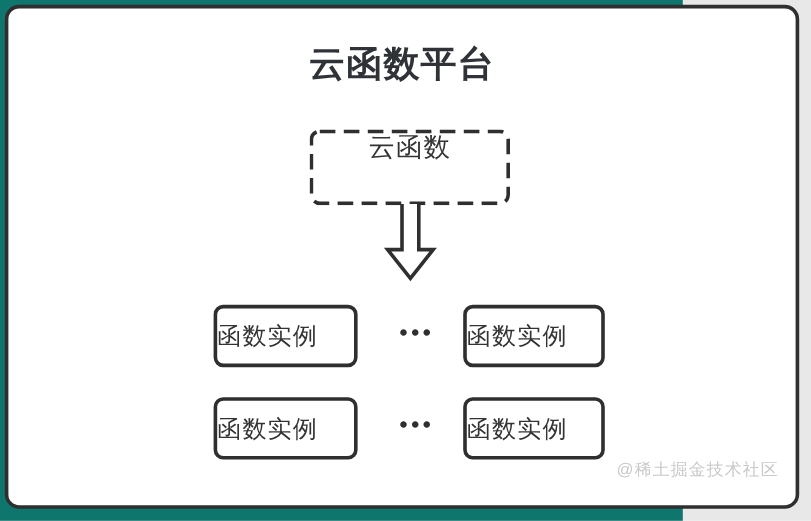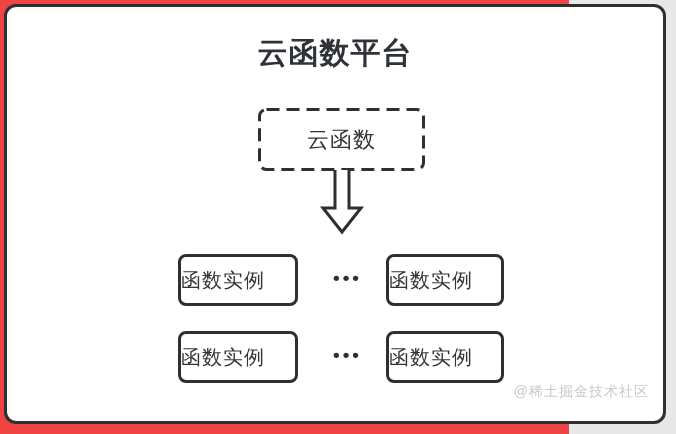--- a/index.html
+++ b/index.html
@@ -2,34 +2,34 @@
 <html><head>
 <meta charset="utf-8">
 <style>
   html,body{margin:0;padding:0;}
   body{
     width:676px;height:434px;
     background:#e8e8e8;
     font-family:"Liberation Sans","DejaVu Sans",sans-serif;
     overflow:hidden;
   }
-  .canvas{position:relative;width:569px;height:434px;background:#ef4444;}
+  .canvas{position:relative;width:569px;height:434px;background:#0f766e;}
   .frame{
     position:absolute;left:4px;top:4px;width:662px;height:420px;
     background:#ffffff;border:3px solid #2f2f2f;border-radius:12px;
     box-sizing:border-box;
   }
   .title{
     position:absolute;left:0;top:26px;width:100%;
     text-align:center;font-size:30px;font-weight:bold;
     color:#2f3338;letter-spacing:1px;
   }
   .dashed-box{
     position:absolute;left:251px;top:101px;width:167px;height:63px;
-    display:flex;align-items:center;justify-content:center;
+    display:flex;align-items:flex-start;justify-content:center;
   }
   .dashed-box svg{position:absolute;left:0;top:0;}
   .dashed-box .label{
     position:relative;font-size:22px;color:#333333;letter-spacing:1px;
   }
   .arrow{
     position:absolute;left:312px;top:163px;width:46px;height:66px;
   }
   .inst-box{
     position:absolute;width:120px;height:52px;

